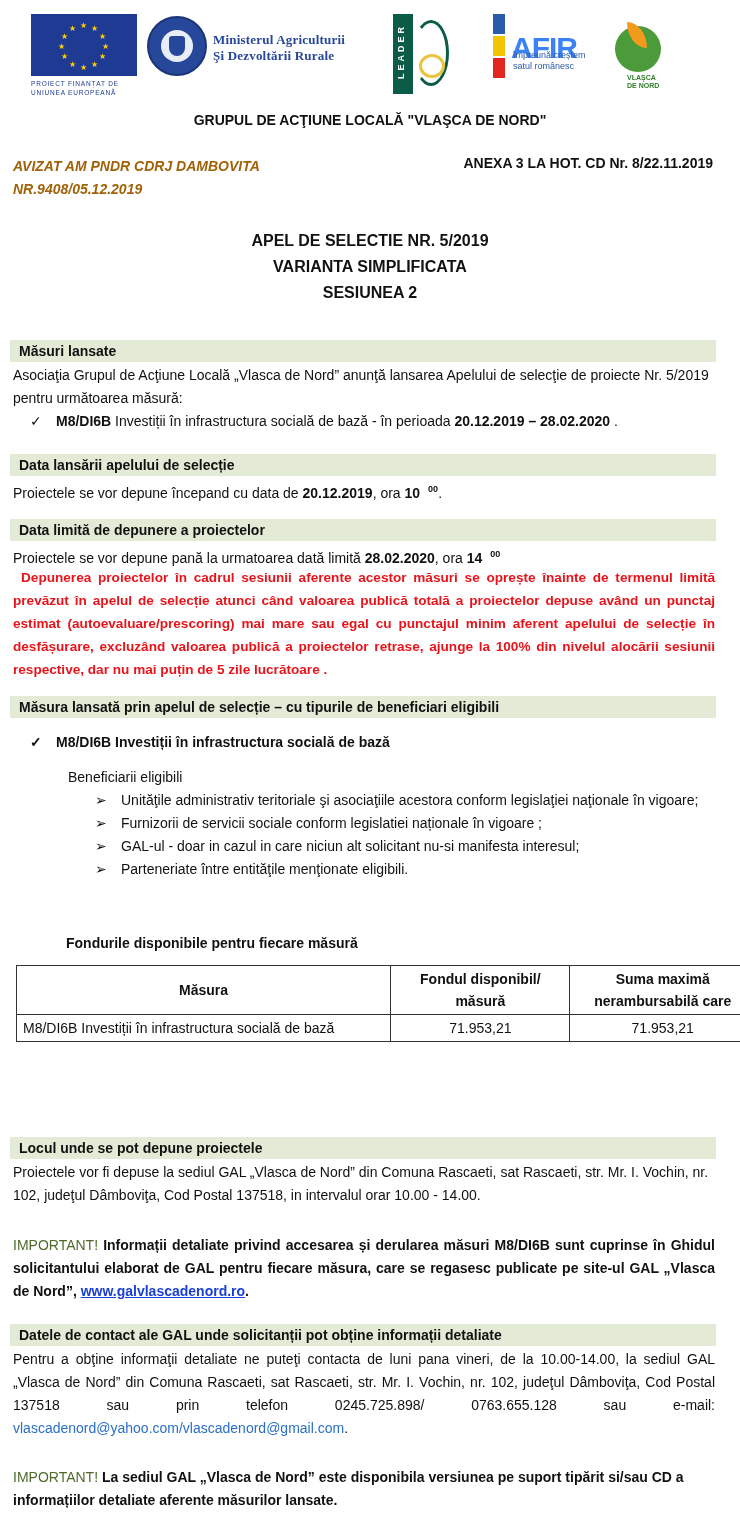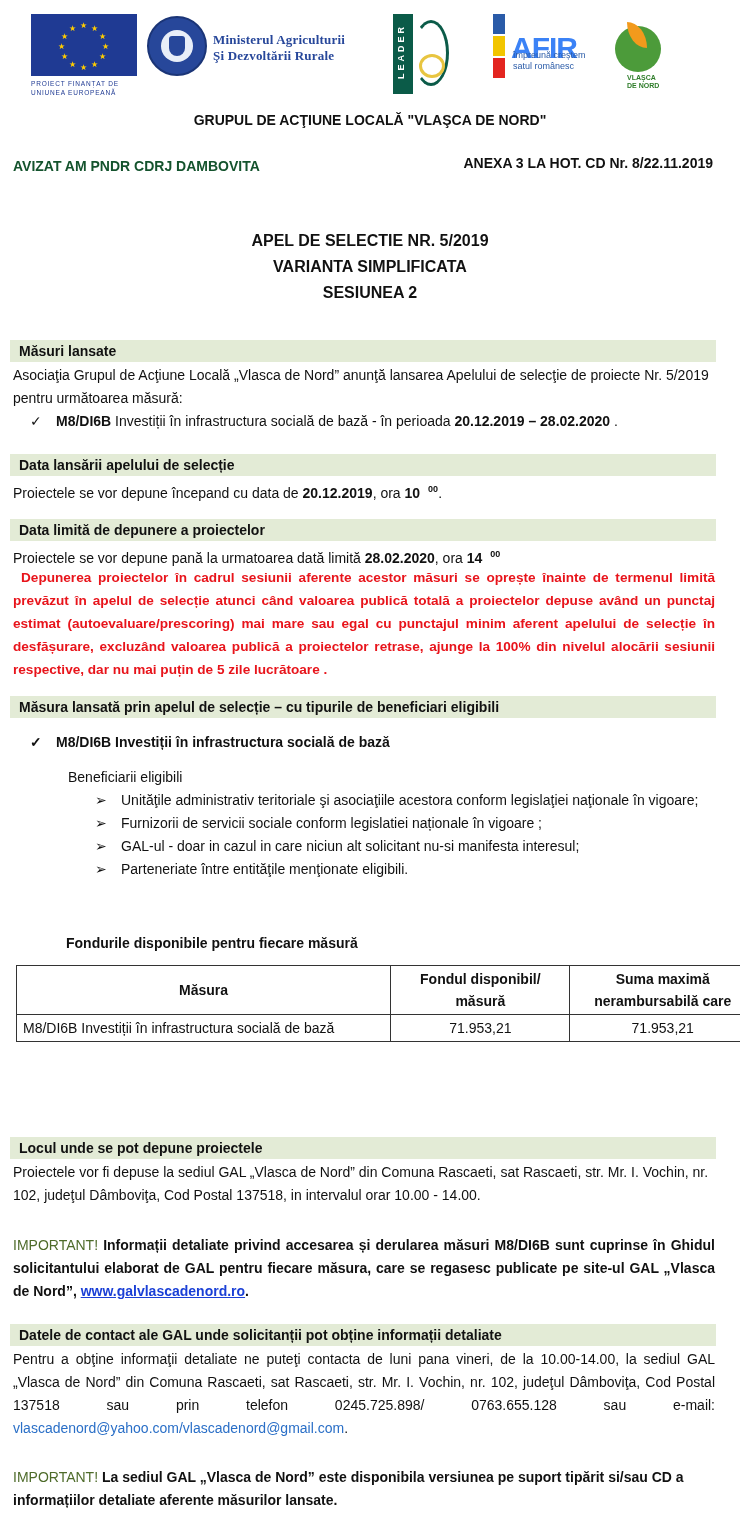--- a/index.html
+++ b/index.html
@@ -29,21 +29,21 @@
   .gal { left: 603px; top: 8px; width: 70px; height: 72px; }
   .gal .circle { position: absolute; left: 12px; top: 4px; width: 46px; height: 46px; border-radius: 50%; background: #4c9b3a; }
   .gal .leaf { position: absolute; left: 24px; top: 0; width: 20px; height: 26px; background: #f29a1c; border-radius: 0 100% 0 100%; }
   .gal .label { position: absolute; left: 24px; top: 52px; font-size: 7px; font-weight: bold; color: #2f7d2a; line-height: 8px; }
 
   
   .center { text-align: center; }
   .abs { position: absolute; }
   .b { font-weight: bold; }
   .h-gal { top: 112px; left: 0; width: 740px; font-size: 14px; font-weight: bold; }
-  .aviz { left: 13px; top: 155px; color: #14532d; font-weight: bold; font-size: 14px; line-height: 23px; }
+  .aviz { left: 13px; top: 155px; color: #a16207; font-weight: bold; font-size: 14px; line-height: 23px; font-style: italic; }
   .anexa { right: 27px; top: 155px; font-weight: bold; font-size: 14px; margin-left: 25px; }
   .apel { top: 228px; left: 0; width: 740px; font-weight: bold; font-size: 16px; line-height: 26px; }
 
   .sec-head { position: absolute; left: 10px; width: 706px; height: 22px; background: #e3ebd6; font-weight: bold; font-size: 14px; line-height: 22px; padding-left: 9px; box-sizing: border-box; }
   .para { position: absolute; left: 13px; width: 702px; font-size: 14px; line-height: 23px; }
   .justify { text-align: justify; }
   .red { color: #e8141b; font-weight: bold; }
   .check { display: inline-block; width: 26px; }
   sup { font-size: 9px; padding-left: 8px; }
 
@@ -111,20 +111,21 @@
       <div class="label">
         <div>VLAŞCA</div>
         <div>DE NORD</div>
       </div>
     </div>
   </div>
 
   <div class="abs center h-gal">GRUPUL DE ACŢIUNE LOCALĂ "VLAŞCA DE NORD"</div>
   <div class="abs aviz">
     <div>AVIZAT AM PNDR CDRJ DAMBOVITA</div>
+    <div>NR.9408/05.12.2019</div>
   </div>
   <div class="abs anexa">ANEXA 3 LA HOT. CD Nr. 8/22.11.2019</div>
   <div class="abs center apel">
     <div>APEL DE SELECTIE NR. 5/2019</div>
     <div>VARIANTA SIMPLIFICATA</div>
     <div>SESIUNEA 2</div>
   </div>
 
   <div class="sec-head" style="top:340px">Măsuri lansate</div>
   <div class="para" style="top:364px">Asociaţia Grupul de Acţiune Locală „Vlasca de Nord” anunţă lansarea Apelului de selecţie de proiecte Nr. 5/2019 pentru următoarea măsură:</div>

